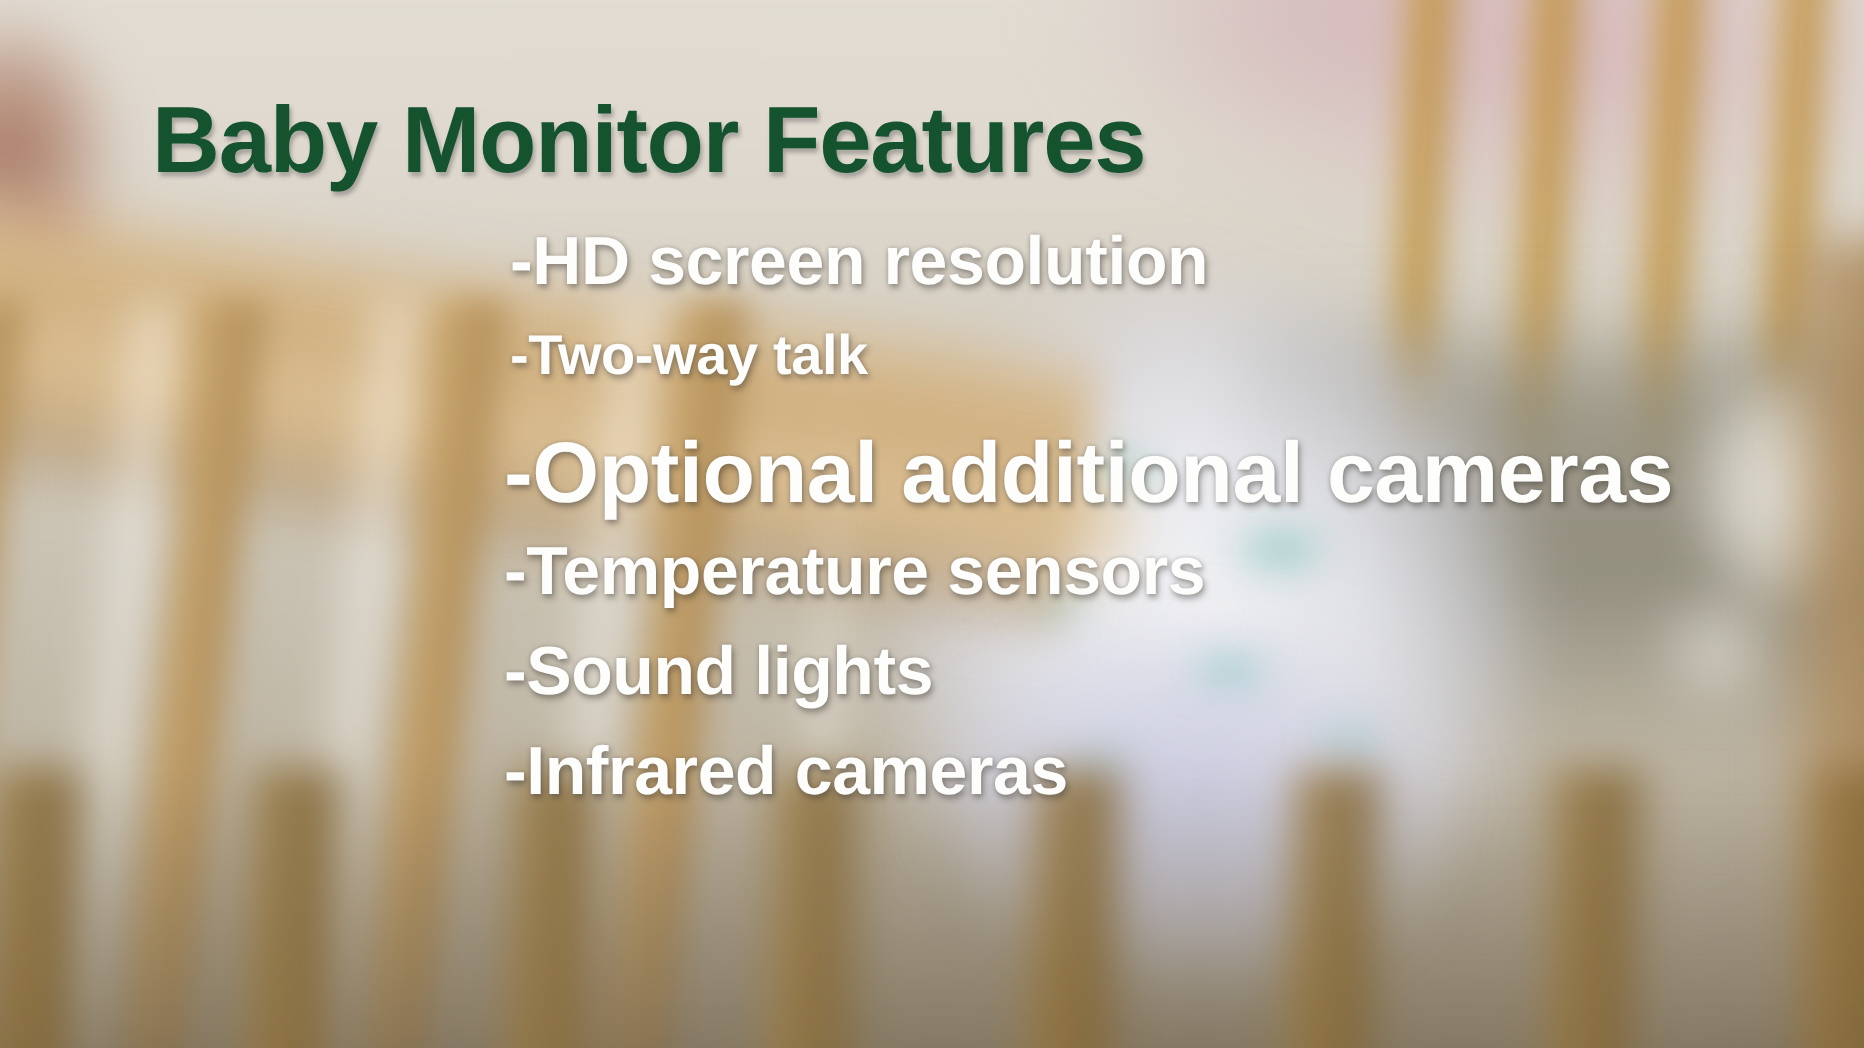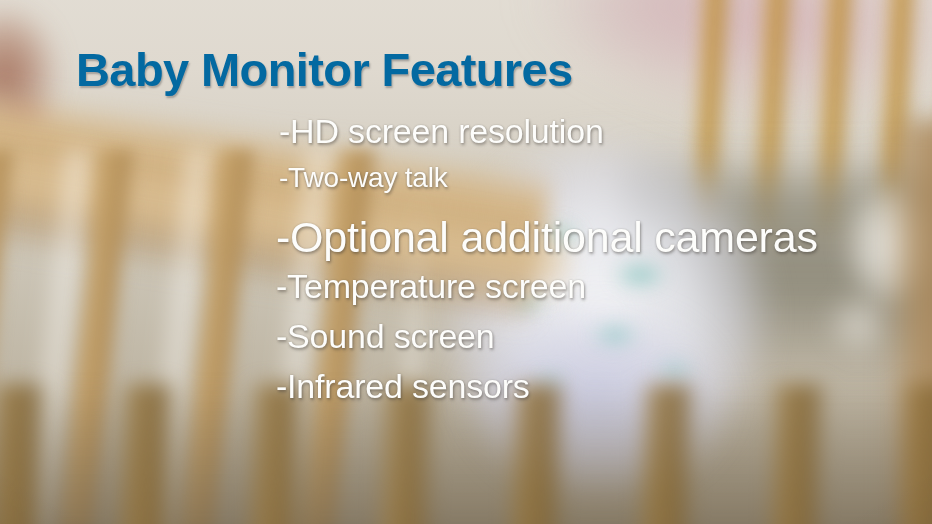--- a/index.html
+++ b/index.html
@@ -186,42 +186,41 @@
 
   
   #overlay{position:absolute;inset:0;}
 
   .title{
     position:absolute;
     left:76px;top:42px;
     font-size:47px;
     font-weight:bold;
     letter-spacing:-0.6px;
-    color:#0369a1;
+    color:#14532d;
     text-shadow:
       1px 2px 2px rgba(60,60,60,.38),
       0 1px 1px rgba(255,255,255,.25);
     white-space:nowrap;
   }
 
   .list{
     position:absolute;
     left:0;top:106px;
     width:932px;
   }
   .item{
     color:#fdfdfb;
-    font-weight:normal;
+    font-weight:bold;
     letter-spacing:-0.2px;
     white-space:nowrap;
     text-shadow:
       1px 2px 3px rgba(55,50,45,.42),
       0 0 2px rgba(90,85,78,.30);
     line-height:1;
-    margin-left:24px;
   }
   .item-1{position:absolute;left:255px;top:8px;font-size:34px;}
   .item-2{position:absolute;left:255px;top:58px;font-size:28px;}
   .item-3{position:absolute;left:252px;top:110px;font-size:43px;}
   .item-4{position:absolute;left:252px;top:163px;font-size:34px;}
   .item-5{position:absolute;left:252px;top:213px;font-size:34px;}
   .item-6{position:absolute;left:252px;top:263px;font-size:34px;}
 </style>
 </head>
 <body>
@@ -246,19 +245,19 @@
   <div class="bg-layer bg-vignette"></div>
 
   <div id="overlay">
 
     <div class="title">Baby Monitor Features</div>
 
     <div class="list">
       <div class="item item-1">-HD screen resolution</div>
       <div class="item item-2">-Two-way talk</div>
       <div class="item item-3">-Optional additional cameras</div>
-      <div class="item item-4">-Temperature screen</div>
-      <div class="item item-5">-Sound screen</div>
-      <div class="item item-6">-Infrared sensors</div>
+      <div class="item item-4">-Temperature sensors</div>
+      <div class="item item-5">-Sound lights</div>
+      <div class="item item-6">-Infrared cameras</div>
     </div>
 
   </div>
 </div>
 
 </body></html>

